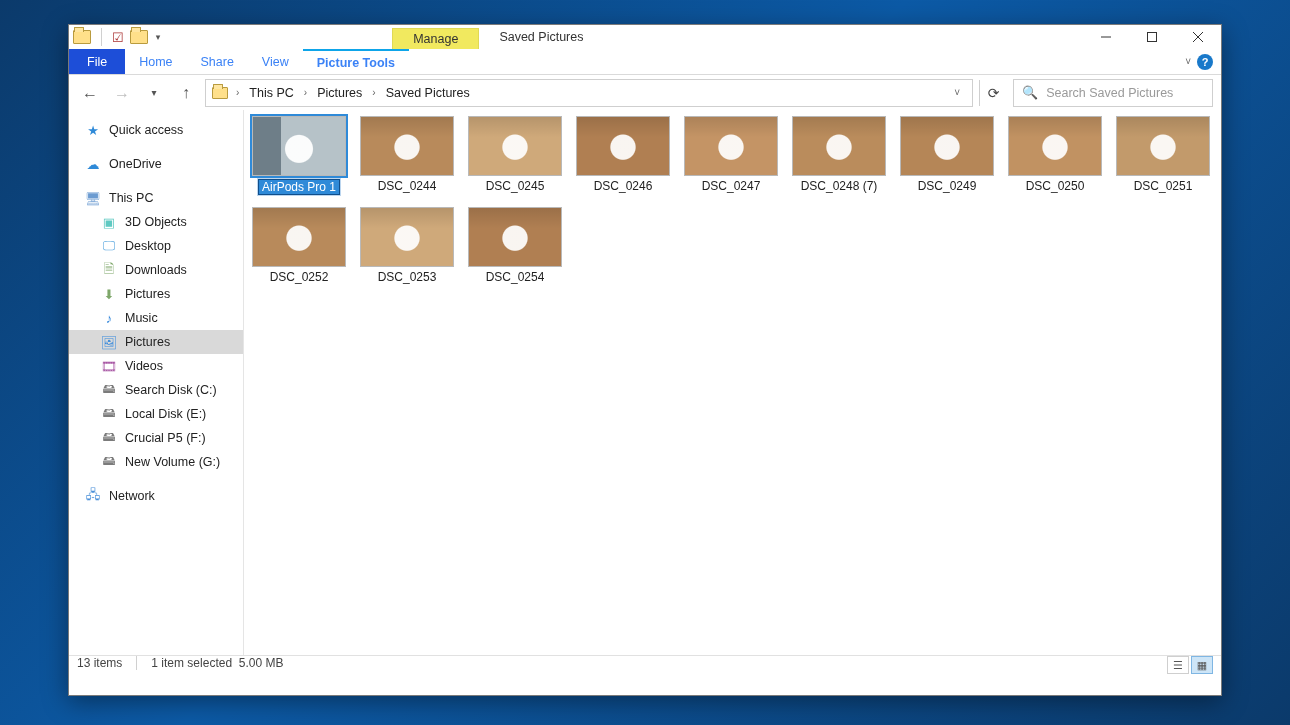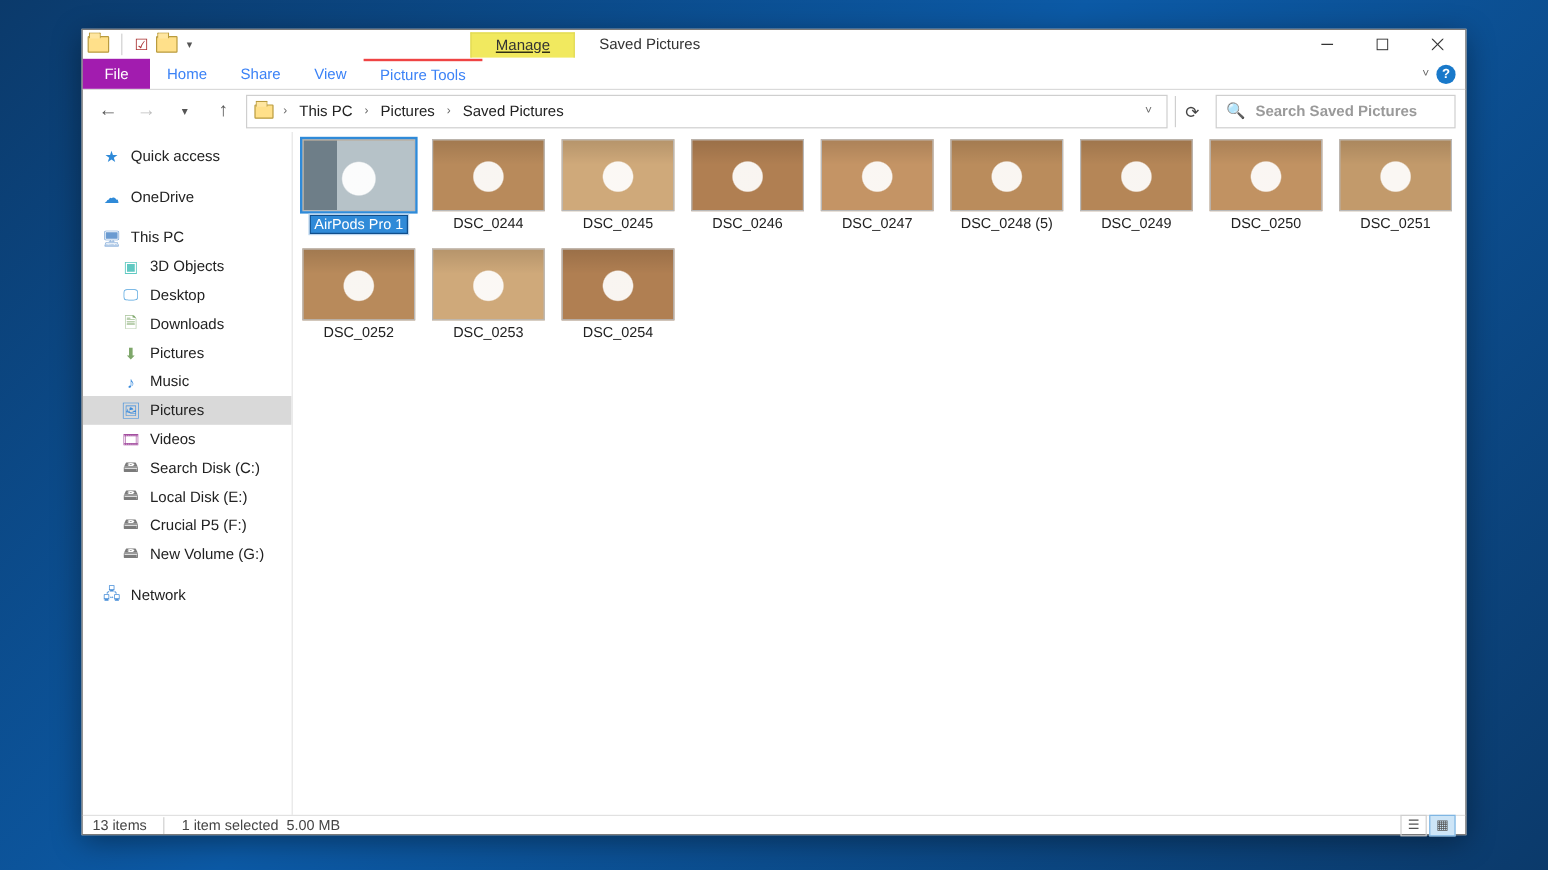--- a/index.html
+++ b/index.html
@@ -17,54 +17,54 @@
   .qat { display: flex; align-items: center; gap: 6px; padding: 0 4px; }
   .qat .folder-icon, .ribbon-folder { width: 18px; height: 14px; display:inline-block; position:relative; }
   .folder-icon::before, .ribbon-folder::before {
     content:""; position:absolute; inset:0; background:#ffe08a; border:1px solid #b99b3e; border-radius:1px;
   }
   .folder-icon::after, .ribbon-folder::after {
     content:""; position:absolute; left:1px; top:-3px; width:8px; height:4px; background:#ffe6a0; border:1px solid #b99b3e; border-bottom:none; border-radius:1px 1px 0 0;
   }
   .qat-sep { width:1px; height:18px; background:#d0d0d0; margin:0 4px; }
   .qat-caret { font-size:9px; color:#555; padding-left:2px; }
-  .context-tab-wrap { padding-left: 228px; display:flex; align-items:center;text-decoration:underline; }
+  .context-tab-wrap { padding-left: 228px; display:flex; align-items:flex-end; }
   .context-tab {
     background:#f1e95f; padding:3px 20px 3px 20px; font-size:12.5px; color:#333; border:1px solid #e0d955; border-bottom:none;
   }
   .window-title { flex:1; display:flex; align-items:center; padding-left:20px; font-size:12.5px; color:#333; }
   .win-buttons { display:flex; }
   .win-btn { width:46px; display:flex; align-items:center; justify-content:center; font-size:13px; color:#333; }
 
   
   .ribbon-tabs { height:26px; display:flex; align-items:stretch; border-bottom:1px solid #dadada; font-size:12.5px; }
   .ribbon-tab { padding:0 14px; display:flex; align-items:center; color:#3b82f6; }
-  .ribbon-tab.file { background:#a21caf; color:#fff; padding:0 18px; }
-  .ribbon-tab.context { border-top:2px solid #ef4444; }
+  .ribbon-tab.file { background:#1d4ed8; color:#fff; padding:0 18px; }
+  .ribbon-tab.context { border-top:2px solid #0ea5e9;font-weight:bold; }
   .ribbon-right { margin-left:auto; display:flex; align-items:center; gap:6px; padding-right:8px; }
   .collapse-caret { font-size:10px; color:#666; }
   .help-badge { width:16px; height:16px; border-radius:50%; background:#1979ca; color:#fff; font-size:11px; display:flex; align-items:center; justify-content:center; font-weight:bold; }
 
   
   .navbar { height:35px; display:flex; align-items:center; gap:6px; padding:4px 8px; }
   .nav-arrow { width:26px; height:26px; display:flex; align-items:center; justify-content:center; font-size:16px; color:#555; }
   .nav-arrow.disabled { color:#bfbfbf; }
   .addrbar {
     flex:1; height:28px; border:1px solid #cfcfcf; display:flex; align-items:center; padding:0 6px; gap:4px;
   }
   .addrbar .ribbon-folder { width:16px; height:12px; }
   .crumb { font-size:12.5px; color:#222; padding:0 2px; white-space:nowrap; }
   .crumb-sep { font-size:10px; color:#666; padding:0 4px; }
   .addr-right { margin-left:auto; display:flex; align-items:center; gap:4px; }
   .addr-drop { font-size:10px; color:#666; padding:0 6px; }
   .refresh-btn { width:28px; height:26px; border-left:1px solid #cfcfcf; display:flex; align-items:center; justify-content:center; font-size:14px; color:#444; }
   .searchbox {
     width:200px; height:28px; border:1px solid #cfcfcf; display:flex; align-items:center; padding:0 8px; gap:8px; color:#888;
   }
-  .searchbox input { border:none; outline:none; font-size:12.5px; width:100%; color:#333;font-weight:bold; }
+  .searchbox input { border:none; outline:none; font-size:12.5px; width:100%; color:#333; }
   .searchbox input::placeholder { color:#9a9a9a; }
 
   
   .body { flex:1; display:flex; min-height:0; }
   .navpane { width:175px; border-right:1px solid #e5e5e5; padding-top:8px; overflow:auto; font-size:12.5px; }
   .nav-group { margin-bottom:10px; }
   .nav-item { height:24px; display:flex; align-items:center; gap:8px; padding-left:16px; color:#222; white-space:nowrap; }
   .nav-item.child { padding-left:32px; }
   .nav-item.selected { background:#d9d9d9; }
   .nv-icon { width:16px; height:16px; display:flex; align-items:center; justify-content:center; font-size:13px; }
@@ -91,21 +91,21 @@
       linear-gradient(180deg, rgba(0,0,0,.12), rgba(0,0,0,0) 35%);
     border:1px solid #b9b9b9;
   }
   .thumb-item.selected .thumb { outline:2px solid #2f8ad8; outline-offset:0; }
   .thumb-label { font-size:12px; color:#222; text-align:center; max-width:100%; overflow:hidden; text-overflow:ellipsis; white-space:nowrap; }
   .thumb-item.selected .thumb-label {
     background:#2f8ad8; color:#fff; padding:0 3px; border:1px solid #104e8b; outline:1px solid #bcd6ef;
   }
 
   
-  .statusbar { height:16px; border-top:1px solid #e1e1e1; display:flex; align-items:center; font-size:12px; color:#444; padding:0 8px; gap:14px; }
+  .statusbar { height:40px; border-top:1px solid #e1e1e1; display:flex; align-items:flex-start; font-size:12px; color:#444; padding:0 8px; gap:14px; }
   .status-sep { width:1px; height:14px; background:#d0d0d0; }
   .view-switch { margin-left:auto; display:flex; gap:2px; }
   .vs-btn { width:22px; height:18px; border:1px solid #cfcfcf; display:flex; align-items:center; justify-content:center; font-size:11px; color:#555; }
   .vs-btn.active { background:#cde5f7; border-color:#7fb6e3; }
 
   
   svg { display:block; }
 </style>
 </head>
 <body>
@@ -271,21 +271,21 @@
           <div class="thumb-item">
             <div class="thumb" style="background-color: rgb(176, 127, 82);"></div>
             <div class="thumb-label">DSC_0246</div>
           </div>
           <div class="thumb-item">
             <div class="thumb" style="background-color: rgb(196, 148, 101);"></div>
             <div class="thumb-label">DSC_0247</div>
           </div>
           <div class="thumb-item">
             <div class="thumb" style="background-color: rgb(186, 140, 92);"></div>
-            <div class="thumb-label">DSC_0248 (5)</div>
+            <div class="thumb-label">DSC_0248 (7)</div>
           </div>
           <div class="thumb-item">
             <div class="thumb" style="background-color: rgb(181, 134, 87);"></div>
             <div class="thumb-label">DSC_0249</div>
           </div>
           <div class="thumb-item">
             <div class="thumb" style="background-color: rgb(193, 146, 98);"></div>
             <div class="thumb-label">DSC_0250</div>
           </div>
           <div class="thumb-item">

